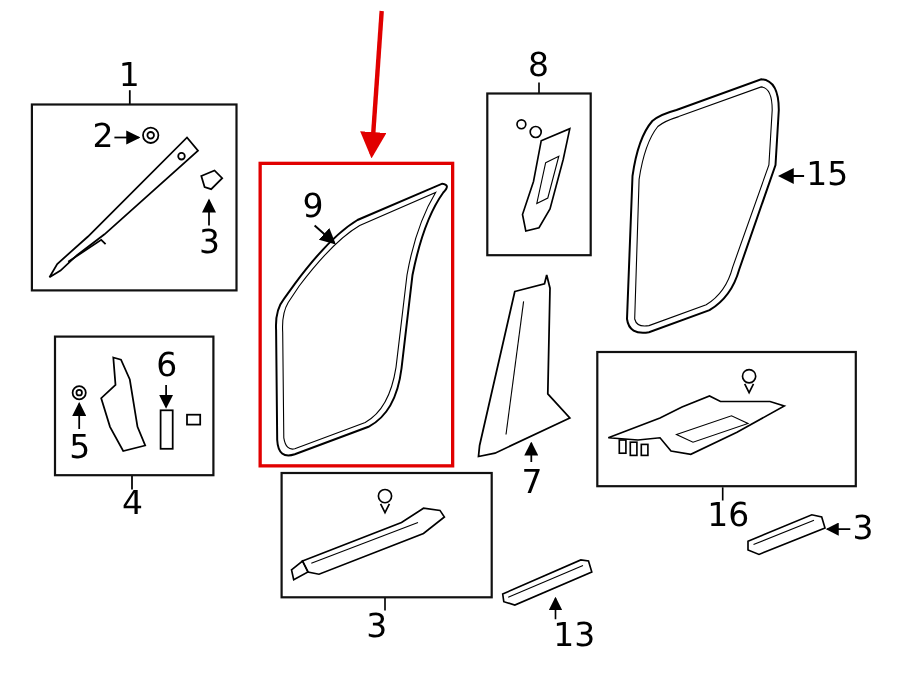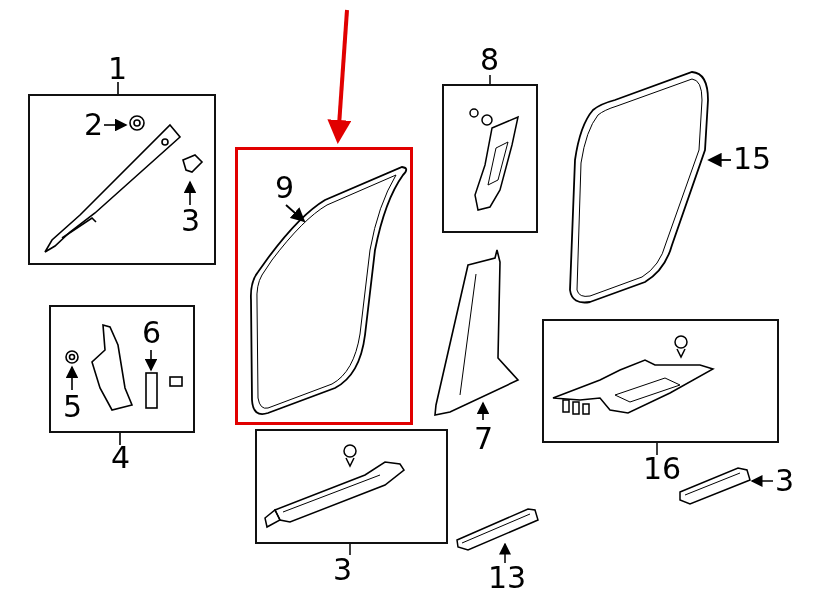--- a/index.html
+++ b/index.html
@@ -122,14 +122,14 @@
 <span class="callout" style="left:181px;top:206px;">3</span>
 <span class="callout" style="left:111px;top:443px;">4</span>
 <span class="callout" style="left:63px;top:392px;">5</span>
 <span class="callout" style="left:142px;top:318px;">6</span>
 <span class="callout" style="left:474px;top:424px;">7</span>
 <span class="callout" style="left:480px;top:45px;">8</span>
 <span class="callout" style="left:275px;top:173px;">9</span>
 <span class="callout" style="left:733px;top:144px;">15</span>
 <span class="callout" style="left:333px;top:555px;">3</span>
 <span class="callout" style="left:643px;top:454px;">16</span>
-<span class="callout" style="left:488px;top:563px;text-align:right;">13</span>
+<span class="callout" style="left:503px;top:563px;text-align:right;">13</span>
 <span class="callout" style="left:775px;top:466px;">3</span>
 
 </body></html>

